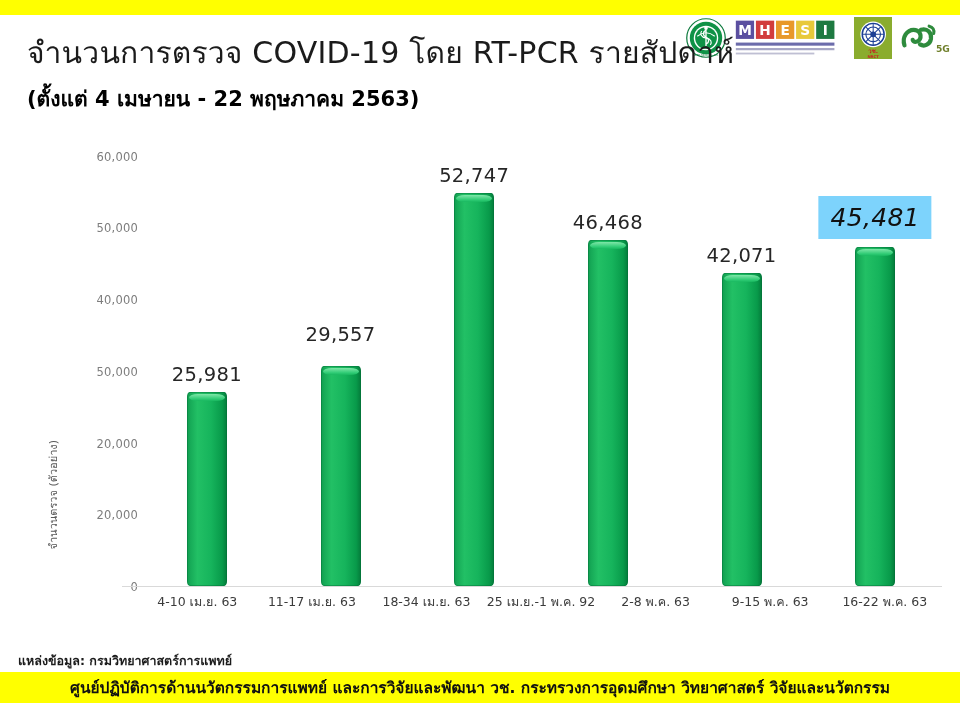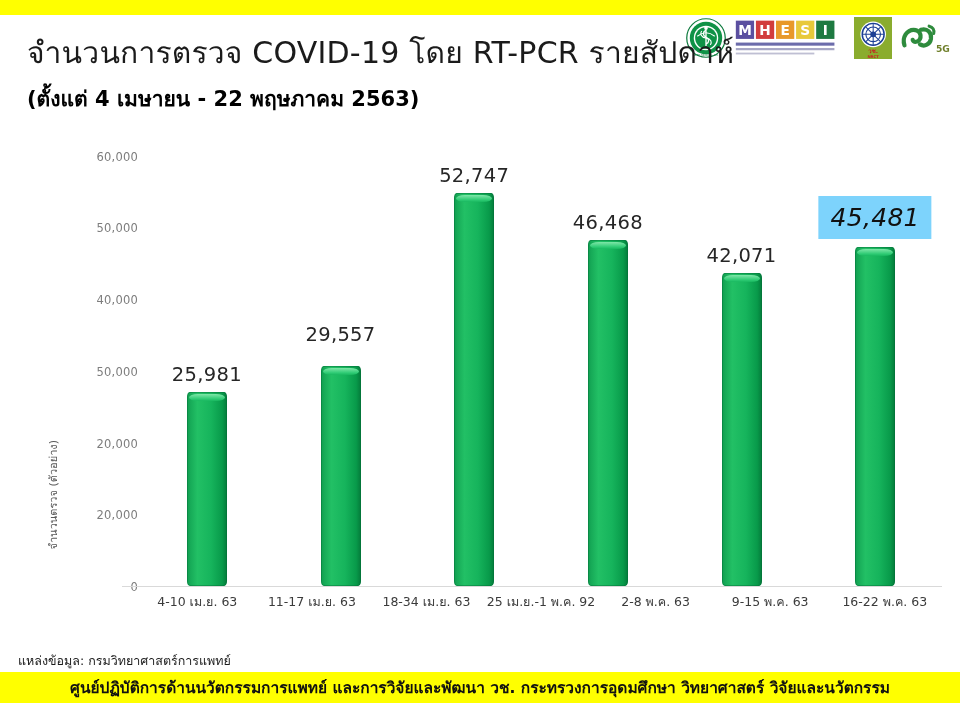--- a/index.html
+++ b/index.html
@@ -92,21 +92,21 @@
     display:flex;justify-content:space-around;
   }
   .xlabel{
     flex:1 1 0;text-align:center;font-size:12.5px;color:#3b3b3b;
     white-space:nowrap;
   }
 
   
   .source{
     position:absolute;left:18px;top:651px;
-    font-size:12.5px;color:#1b1b1b;white-space:nowrap;
+    font-size:12.5px;color:#1b1b1b;white-space:nowrap;font-weight:bold;
   }
   .bottom-band{
     position:absolute;left:0;bottom:0;width:960px;height:31px;
     background:#ffff00;display:flex;align-items:center;justify-content:center;
   }
   .bottom-band-text{
     font-size:15.5px;font-weight:bold;color:#111;white-space:nowrap;
   }
 </style>
 </head>

